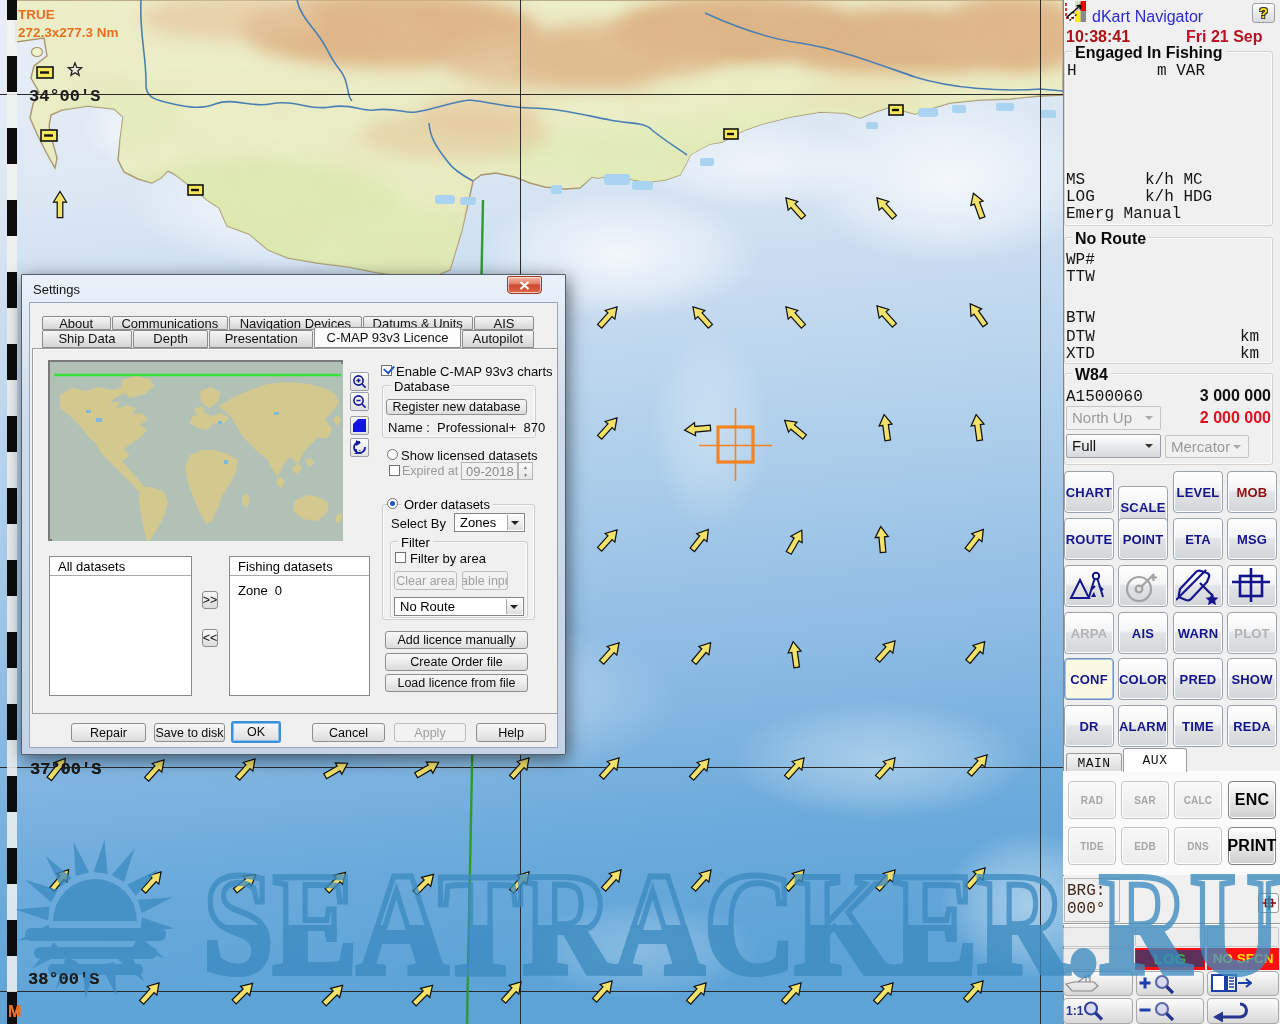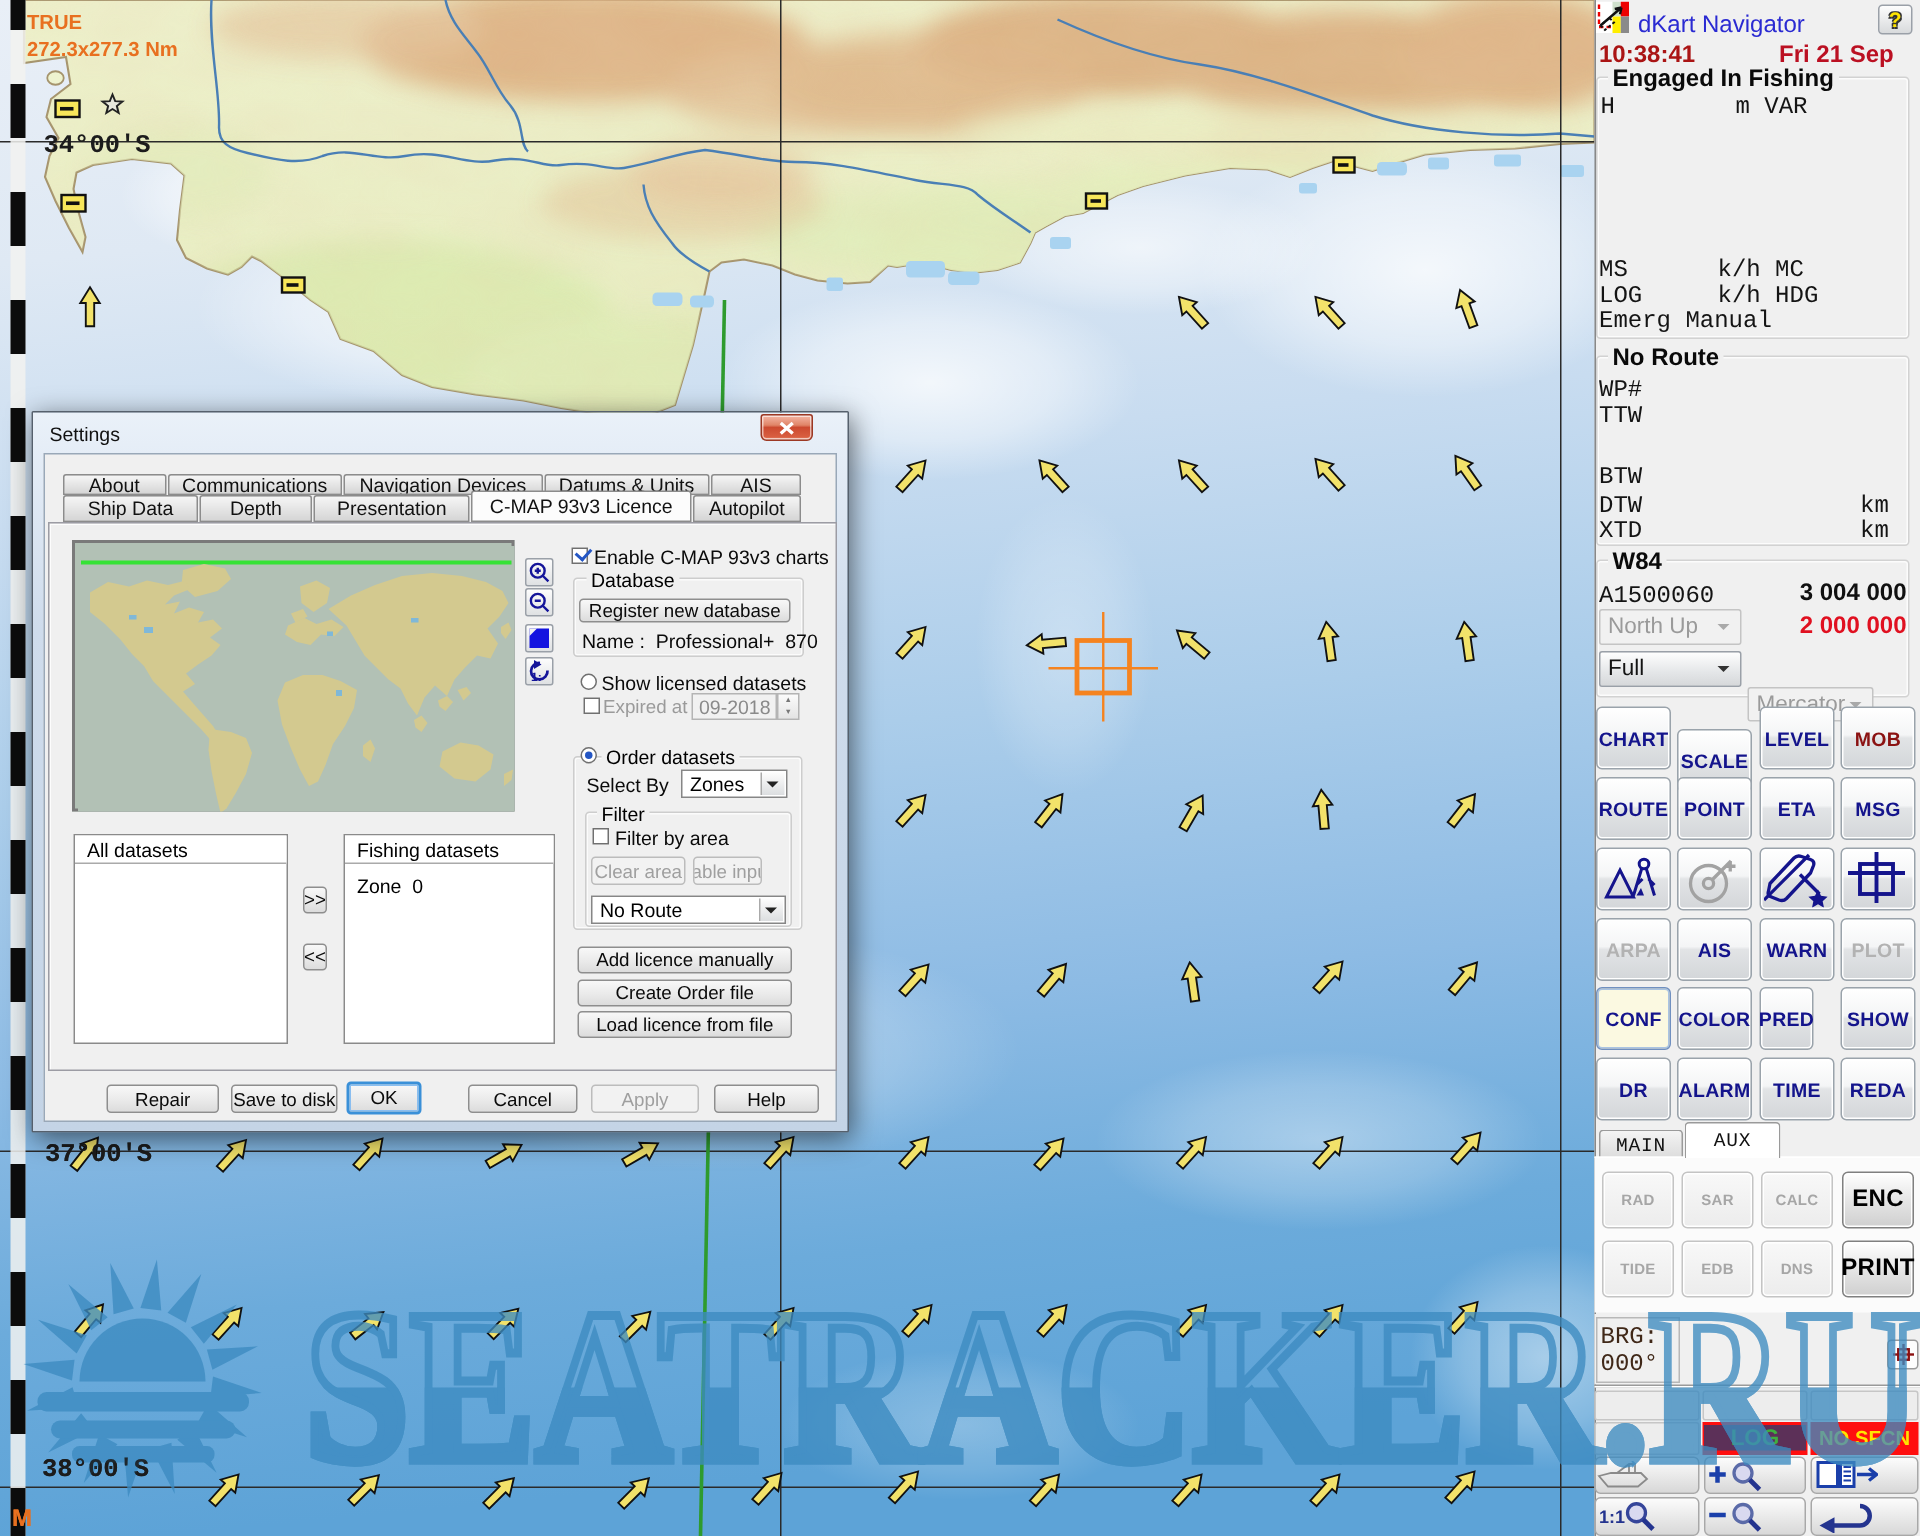--- a/index.html
+++ b/index.html
@@ -338,25 +338,25 @@
  <div class="m" style="left:1066px;top:268px">TTW</div>
  <div class="m" style="left:1066px;top:309px">BTW</div>
  <div class="m" style="left:1066px;top:328px">DTW</div>
       <div class="m" style="left:1240px;top:328px">km</div>
  <div class="m" style="left:1066px;top:345px">XTD</div>
       <div class="m" style="left:1240px;top:345px">km</div>
 
  <div class="grp" style="left:1064px;top:373px;width:209px;height:92px"></div>
  <div class="glab" style="left:1072px;top:366px">W84</div>
  <div class="m" style="left:1066px;top:388px">A1500060</div>
- <div class="t" style="right:9px;top:387px;font-size:16px;font-weight:700;color:#101010;text-align:right">3 004 000</div>
+ <div class="t" style="right:9px;top:387px;font-size:16px;font-weight:700;color:#101010;text-align:right">3 000 000</div>
  <div class="dd dis" style="left:1066px;top:406px;width:95px;height:24px">North Up</div>
  <div class="t" style="right:9px;top:409px;font-size:16px;font-weight:700;color:#e01020;text-align:right">2 000 000</div>
  <div class="dd" style="left:1066px;top:434px;width:95px;height:24px">Full</div>
- <div class="dd dis" style="left:1165px;top:458px;width:84px;height:23px">Mercator</div>
+ <div class="dd dis" style="left:1165px;top:435px;width:84px;height:23px">Mercator</div>
 
 <div class="gb" style="left:1064px;top:471px;width:50px;height:42px">CHART</div>
 <div class="gb" style="left:1118px;top:486px;width:50px;height:42px">SCALE</div>
 <div class="gb" style="left:1173px;top:471px;width:50px;height:42px">LEVEL</div>
 <div class="gb red" style="left:1227px;top:471px;width:50px;height:42px">MOB</div>
 <div class="gb" style="left:1064px;top:518px;width:50px;height:42px">ROUTE</div>
 <div class="gb" style="left:1118px;top:518px;width:50px;height:42px">POINT</div>
 <div class="gb" style="left:1173px;top:518px;width:50px;height:42px">ETA</div>
 <div class="gb" style="left:1227px;top:518px;width:50px;height:42px">MSG</div>
 <div class="gb" style="left:1064px;top:565px;width:50px;height:42px">
@@ -396,21 +396,21 @@
             <line x1="19" y1="0" x2="19" y2="34"></line>
           </g>
         </svg>
       </div>
 <div class="gb dis" style="left:1064px;top:612px;width:50px;height:42px">ARPA</div>
 <div class="gb" style="left:1118px;top:612px;width:50px;height:42px">AIS</div>
 <div class="gb" style="left:1173px;top:612px;width:50px;height:42px">WARN</div>
 <div class="gb dis" style="left:1227px;top:612px;width:50px;height:42px">PLOT</div>
 <div class="gb act" style="left:1064px;top:658px;width:50px;height:42px">CONF</div>
 <div class="gb" style="left:1118px;top:658px;width:50px;height:42px">COLOR</div>
-<div class="gb" style="left:1173px;top:658px;width:36px;height:42px">PRED</div>
+<div class="gb" style="left:1173px;top:658px;width:50px;height:42px">PRED</div>
 <div class="gb" style="left:1227px;top:658px;width:50px;height:42px">SHOW</div>
 <div class="gb" style="left:1064px;top:705px;width:50px;height:42px">DR</div>
 <div class="gb" style="left:1118px;top:705px;width:50px;height:42px">ALARM</div>
 <div class="gb" style="left:1173px;top:705px;width:50px;height:42px">TIME</div>
 <div class="gb" style="left:1227px;top:705px;width:50px;height:42px">REDA</div>
 
  <div class="mtab" style="left:1066px;top:753px;width:56px;height:19px;background:linear-gradient(#f4f4f4,#dcdcdc)">MAIN</div>
  <div class="mtab on" style="left:1123px;top:748px;width:64px;height:24px">AUX</div>
  <div style="position:absolute;left:1063px;top:771px;width:217px;height:104px;background:#fbfbfb;border-top:1px solid #fff"></div>
 <div class="gb auxd" style="left:1068px;top:781px;width:48px;height:38px">RAD</div>

